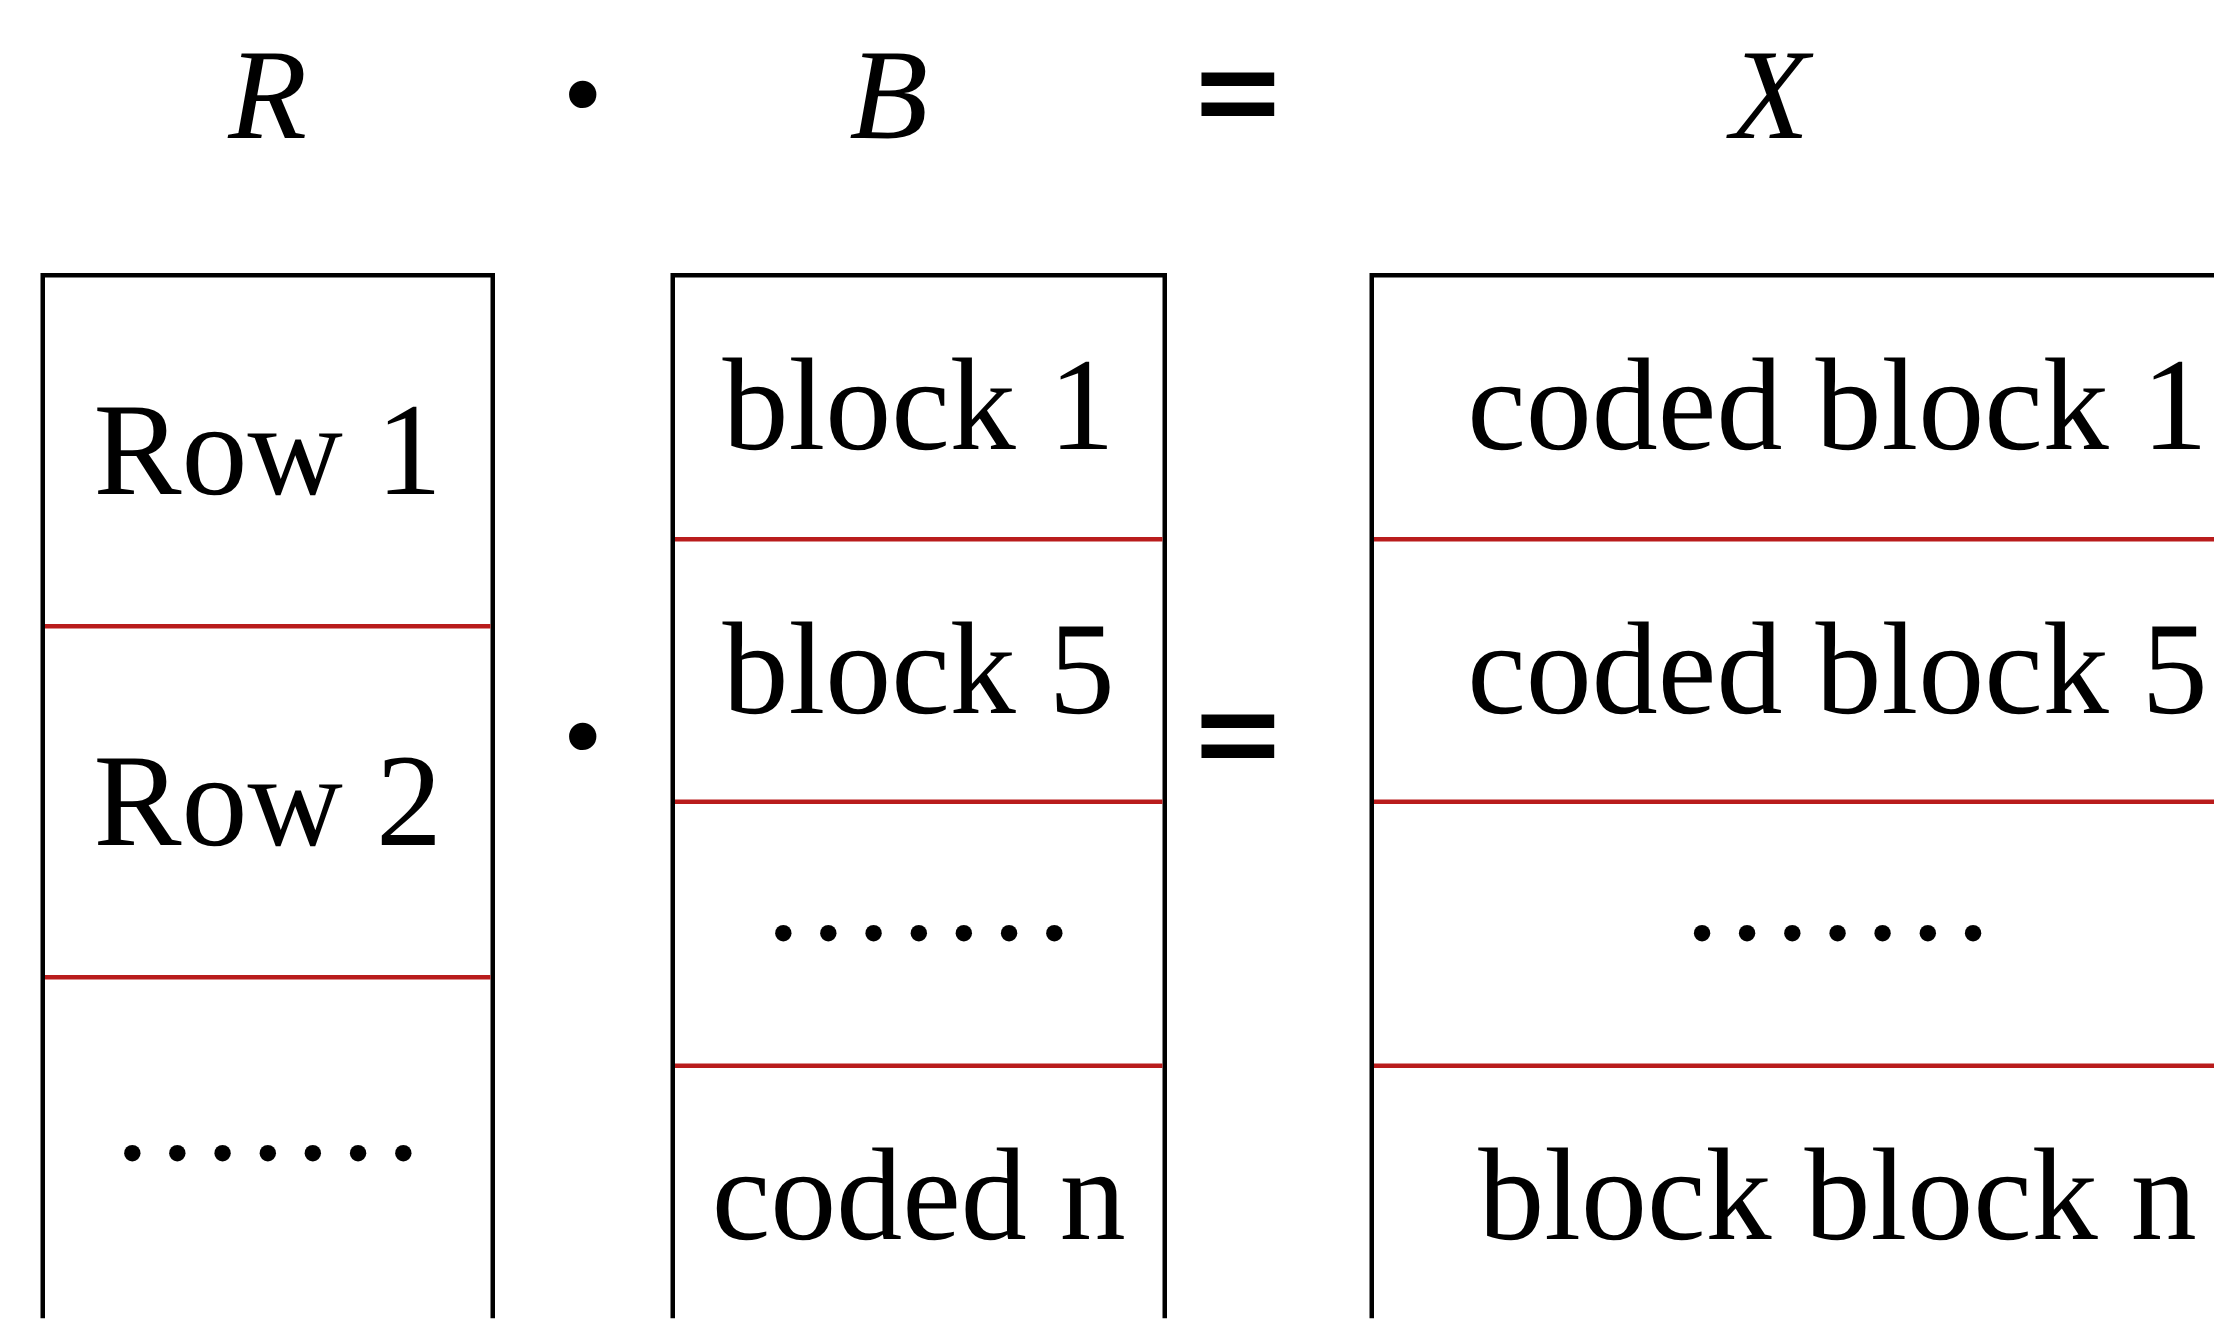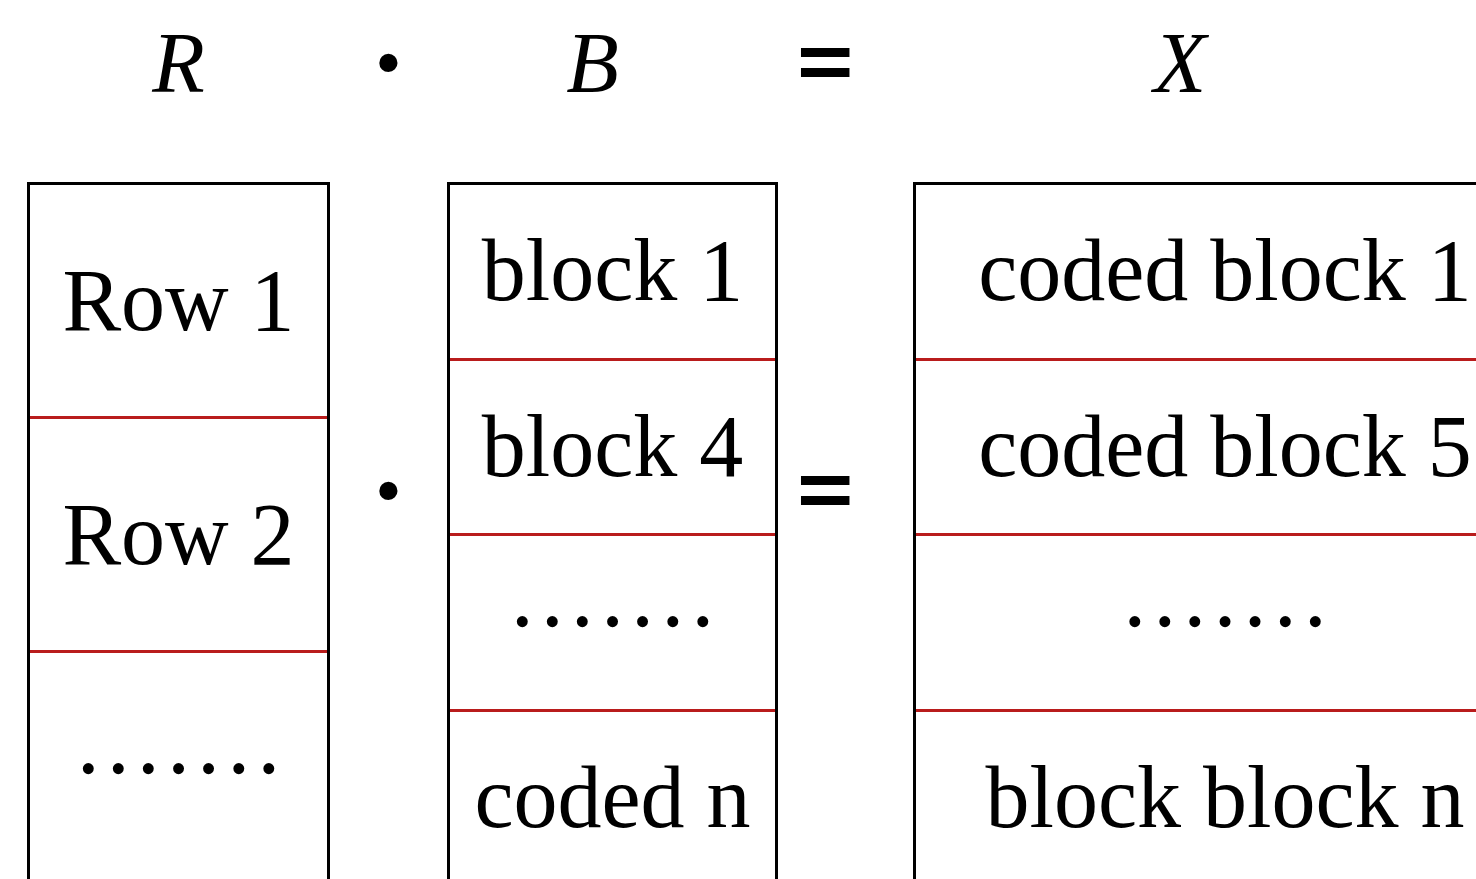--- a/index.html
+++ b/index.html
@@ -98,21 +98,21 @@
   <div class="matrix pos-m-r">
     <div class="cell">Row 1</div>
     <div class="cell">Row 2</div>
     <div class="cell dots">•••••••</div>
   </div>
 
   <div class="op mid-op pos-op-dot">·</div>
 
   <div class="matrix pos-m-b">
     <div class="cell">block 1</div>
-    <div class="cell">block 4</div>
+    <div class="cell">block 5</div>
     <div class="cell dots">•••••••</div>
     <div class="cell">coded n</div>
   </div>
 
   <div class="op mid-op pos-op-eq">=</div>
 
   <div class="matrix pos-m-x">
     <div class="cell">coded block 1</div>
     <div class="cell">coded block 5</div>
     <div class="cell dots">•••••••</div>

